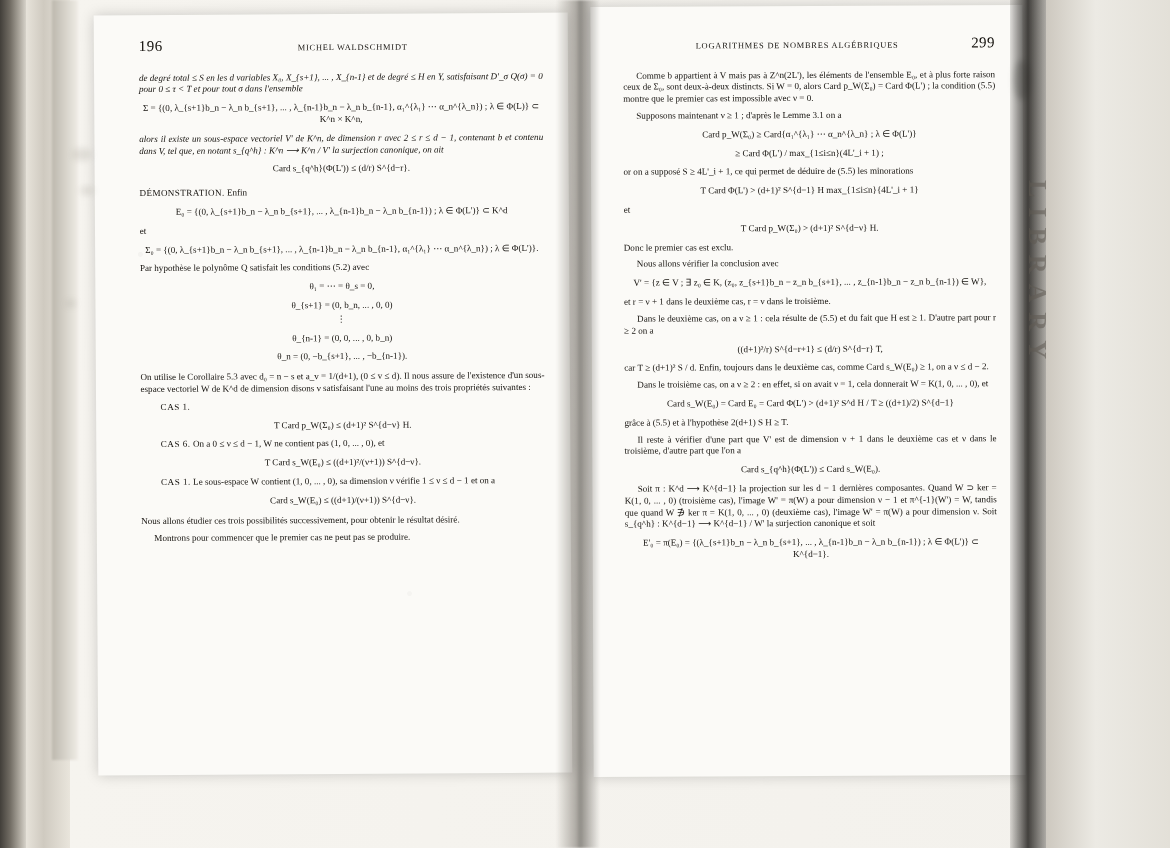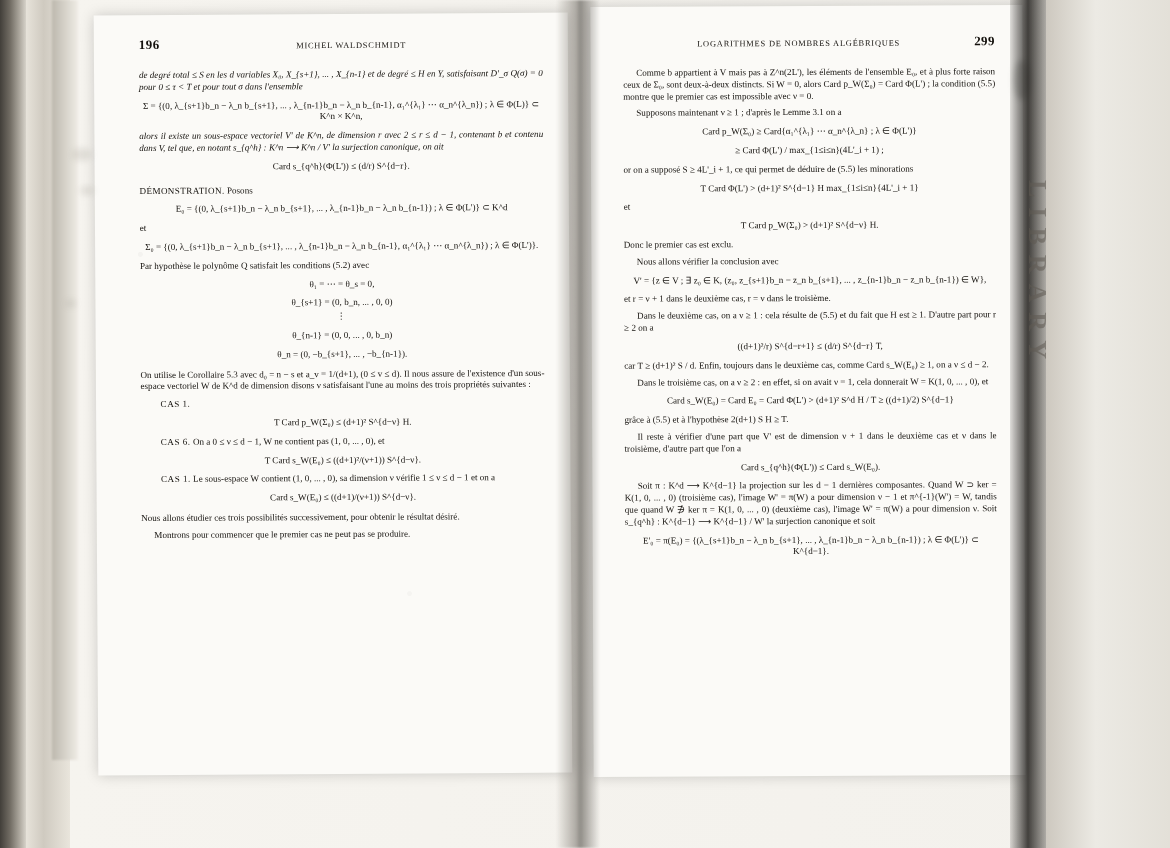--- a/index.html
+++ b/index.html
@@ -87,21 +87,21 @@
   .col-left  { left: 140px; top: 36px; width: 404px; transform: rotate(-0.3deg); }
   .col-right { left: 624px; top: 34px; width: 372px; transform: rotate(-0.22deg); }
 
   .hdr {
     display: flex;
     font-size: 8.6px;
     letter-spacing: .45px;
     margin-bottom: 16px;
     align-items: baseline;
   }
-  .hdr .num { font-size: 13px; font-weight: bold; }
+  .hdr .num { font-size: 15px; }
   .hdr .title {
     flex: 1;
     text-align: center;
     font-variant: small-caps;
     letter-spacing: .8px;
     font-size: 8.4px;
   }
   .hdr.right .title { text-align: center; }
 
   p { margin: 0 0 5px 0; }
@@ -179,21 +179,21 @@
     <p class="it">de degré total ≤ S en les d variables X₀, X_{s+1}, ... , X_{n-1} et de degré ≤ H en Y, satisfaisant D'_σ Q(σ) = 0 pour 0 ≤ τ &lt; T et pour tout σ dans l'ensemble</p>
 
     <div class="eq">Σ = {(0, λ_{s+1}b_n − λ_n b_{s+1}, ... , λ_{n-1}b_n − λ_n b_{n-1}, α₁^{λ₁} ⋯ α_n^{λ_n}) ; λ ∈ Φ(L)} ⊂ K^n × K^n,</div>
 
     <p class="it">alors il existe un sous-espace vectoriel V' de K^n, de dimension r avec 2 ≤ r ≤ d − 1, contenant b et contenu dans V, tel que, en notant s_{q^h} : K^n ⟶ K^n / V' la surjection canonique, on ait</p>
 
     <div class="eq">Card s_{q^h}(Φ(L')) ≤ (d/r) S^{d−r}.</div>
 
     <p style="margin-top:12px;">
       <span class="sc">DÉMONSTRATION.</span>
-      <span>Posons</span>
+      <span>Enfin</span>
     </p>
 
     <div class="eq">E₀ = {(0, λ_{s+1}b_n − λ_n b_{s+1}, ... , λ_{n-1}b_n − λ_n b_{n-1}) ; λ ∈ Φ(L')} ⊂ K^d</div>
 
     <p>et</p>
 
     <div class="eq">Σ₀ = {(0, λ_{s+1}b_n − λ_n b_{s+1}, ... , λ_{n-1}b_n − λ_n b_{n-1}, α₁^{λ₁} ⋯ α_n^{λ_n}) ; λ ∈ Φ(L')}.</div>
 
     <p>Par hypothèse le polynôme Q satisfait les conditions (5.2) avec</p>
 

